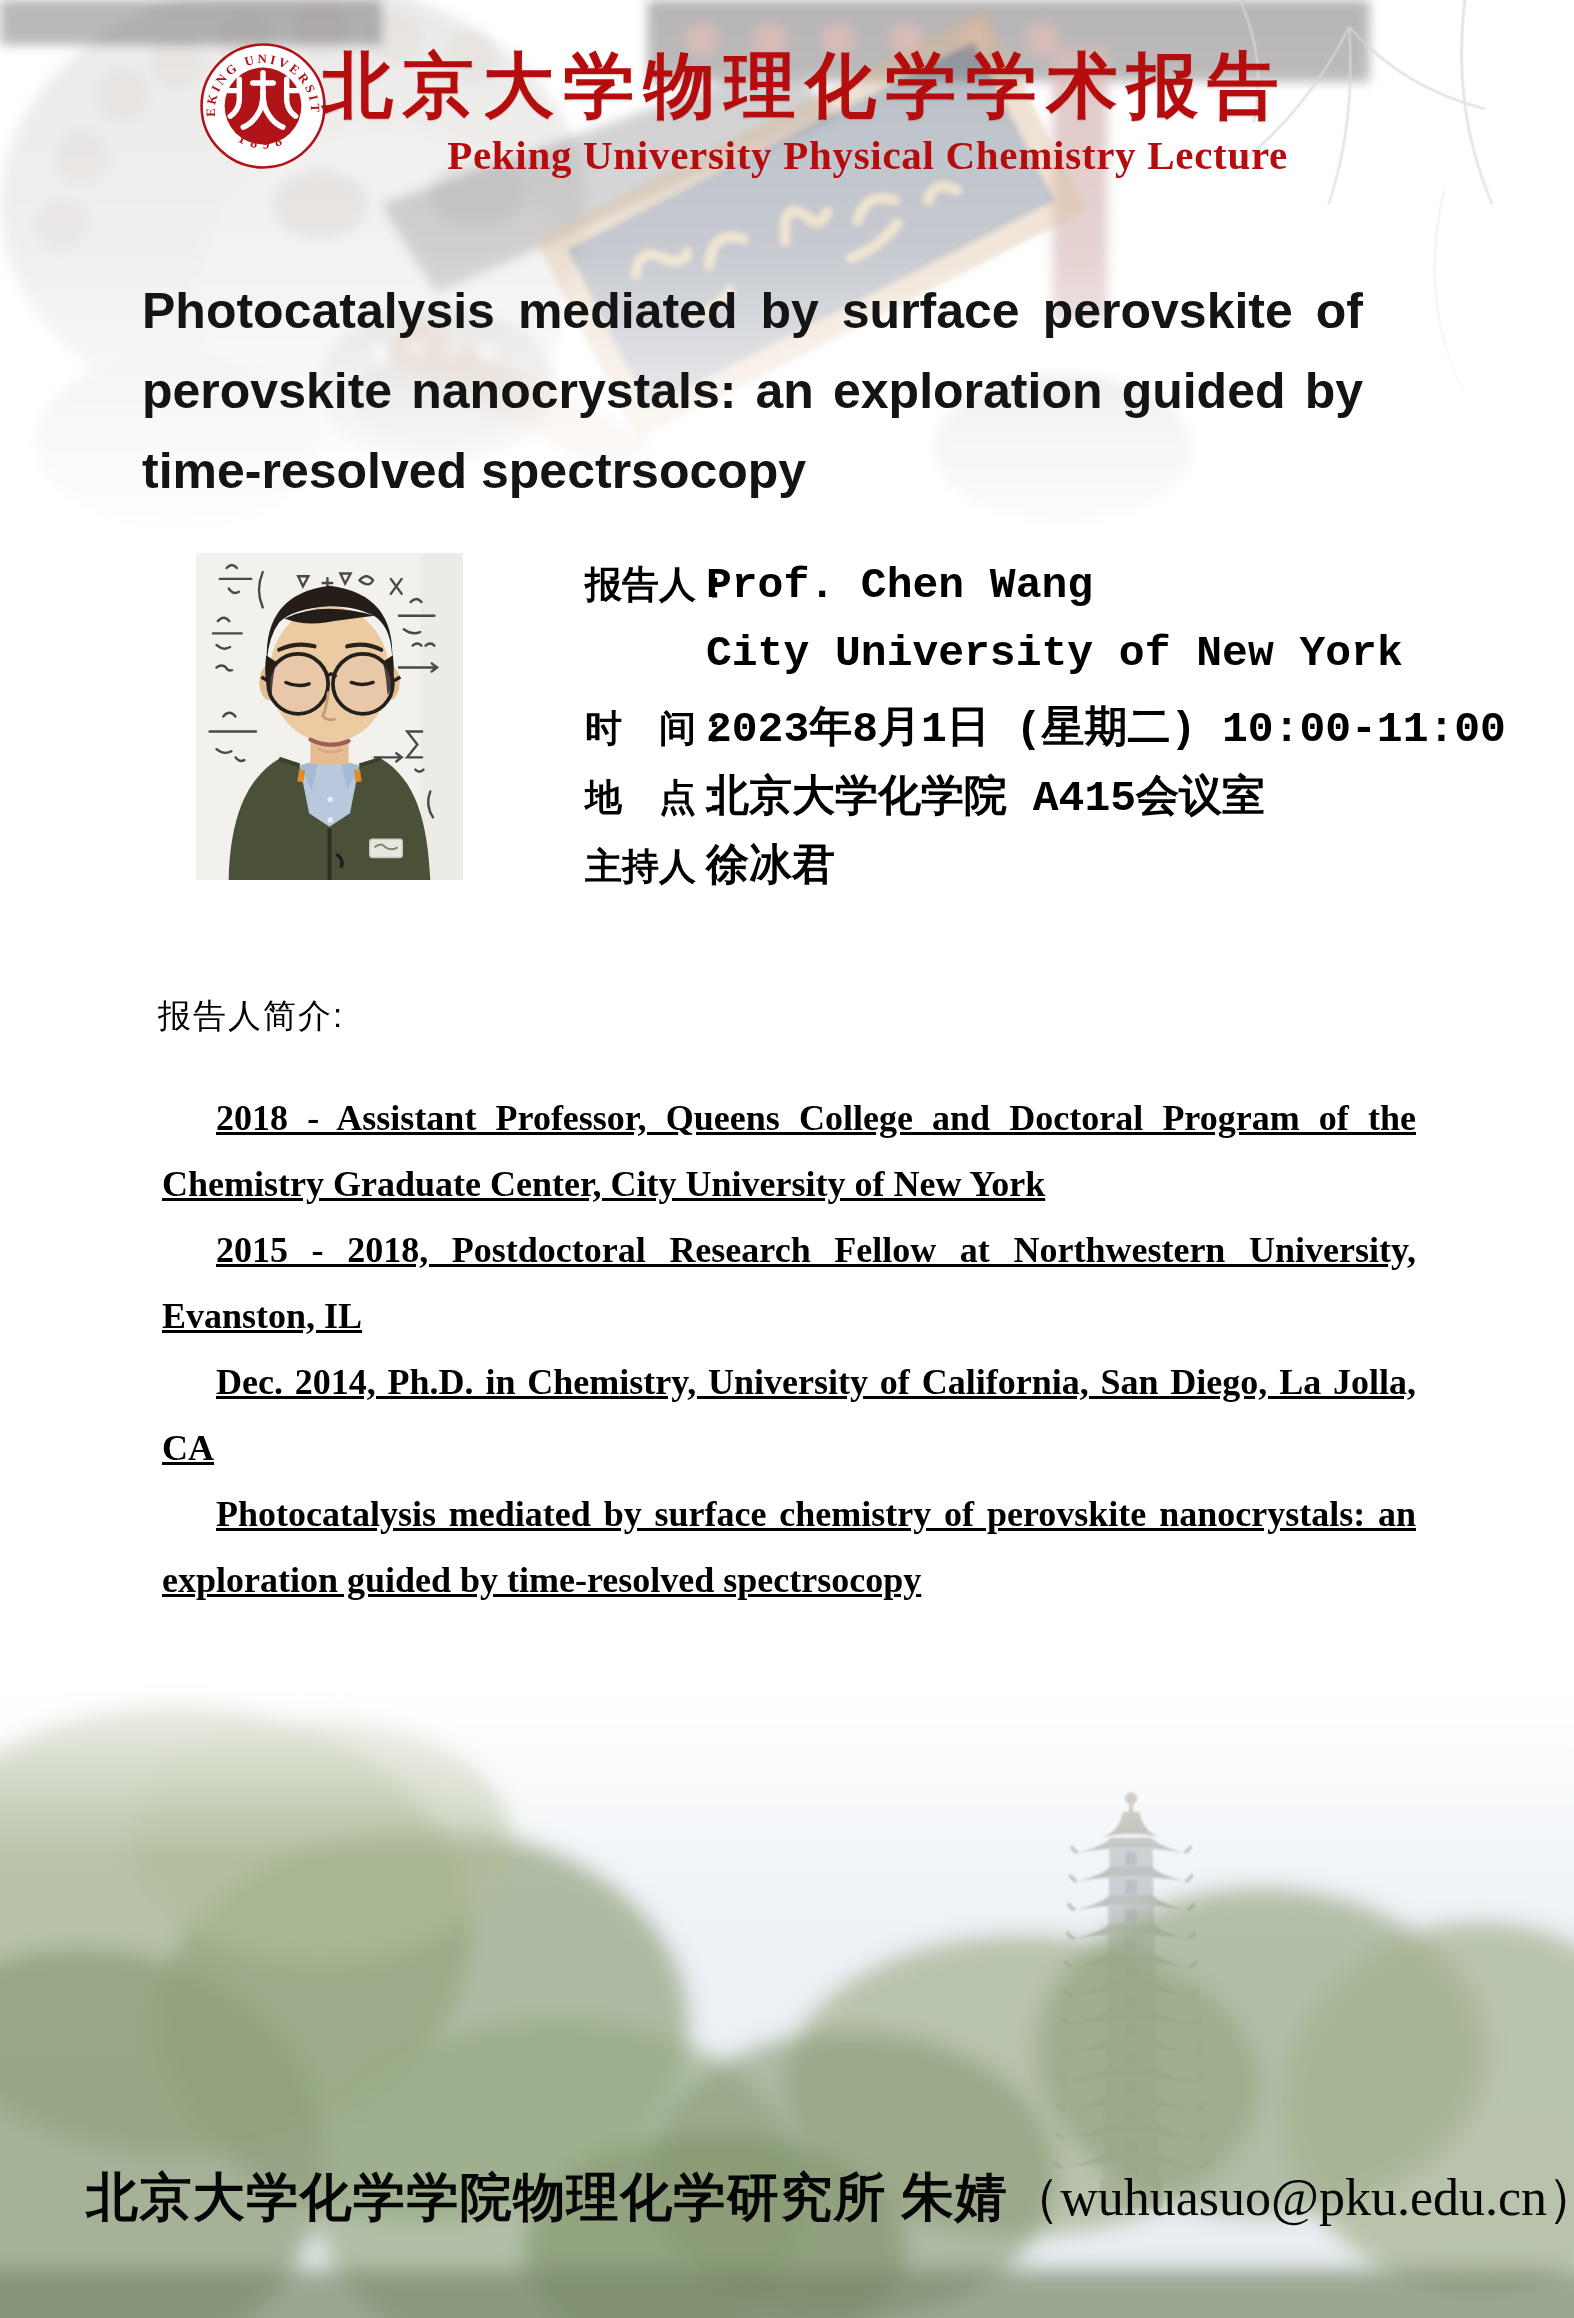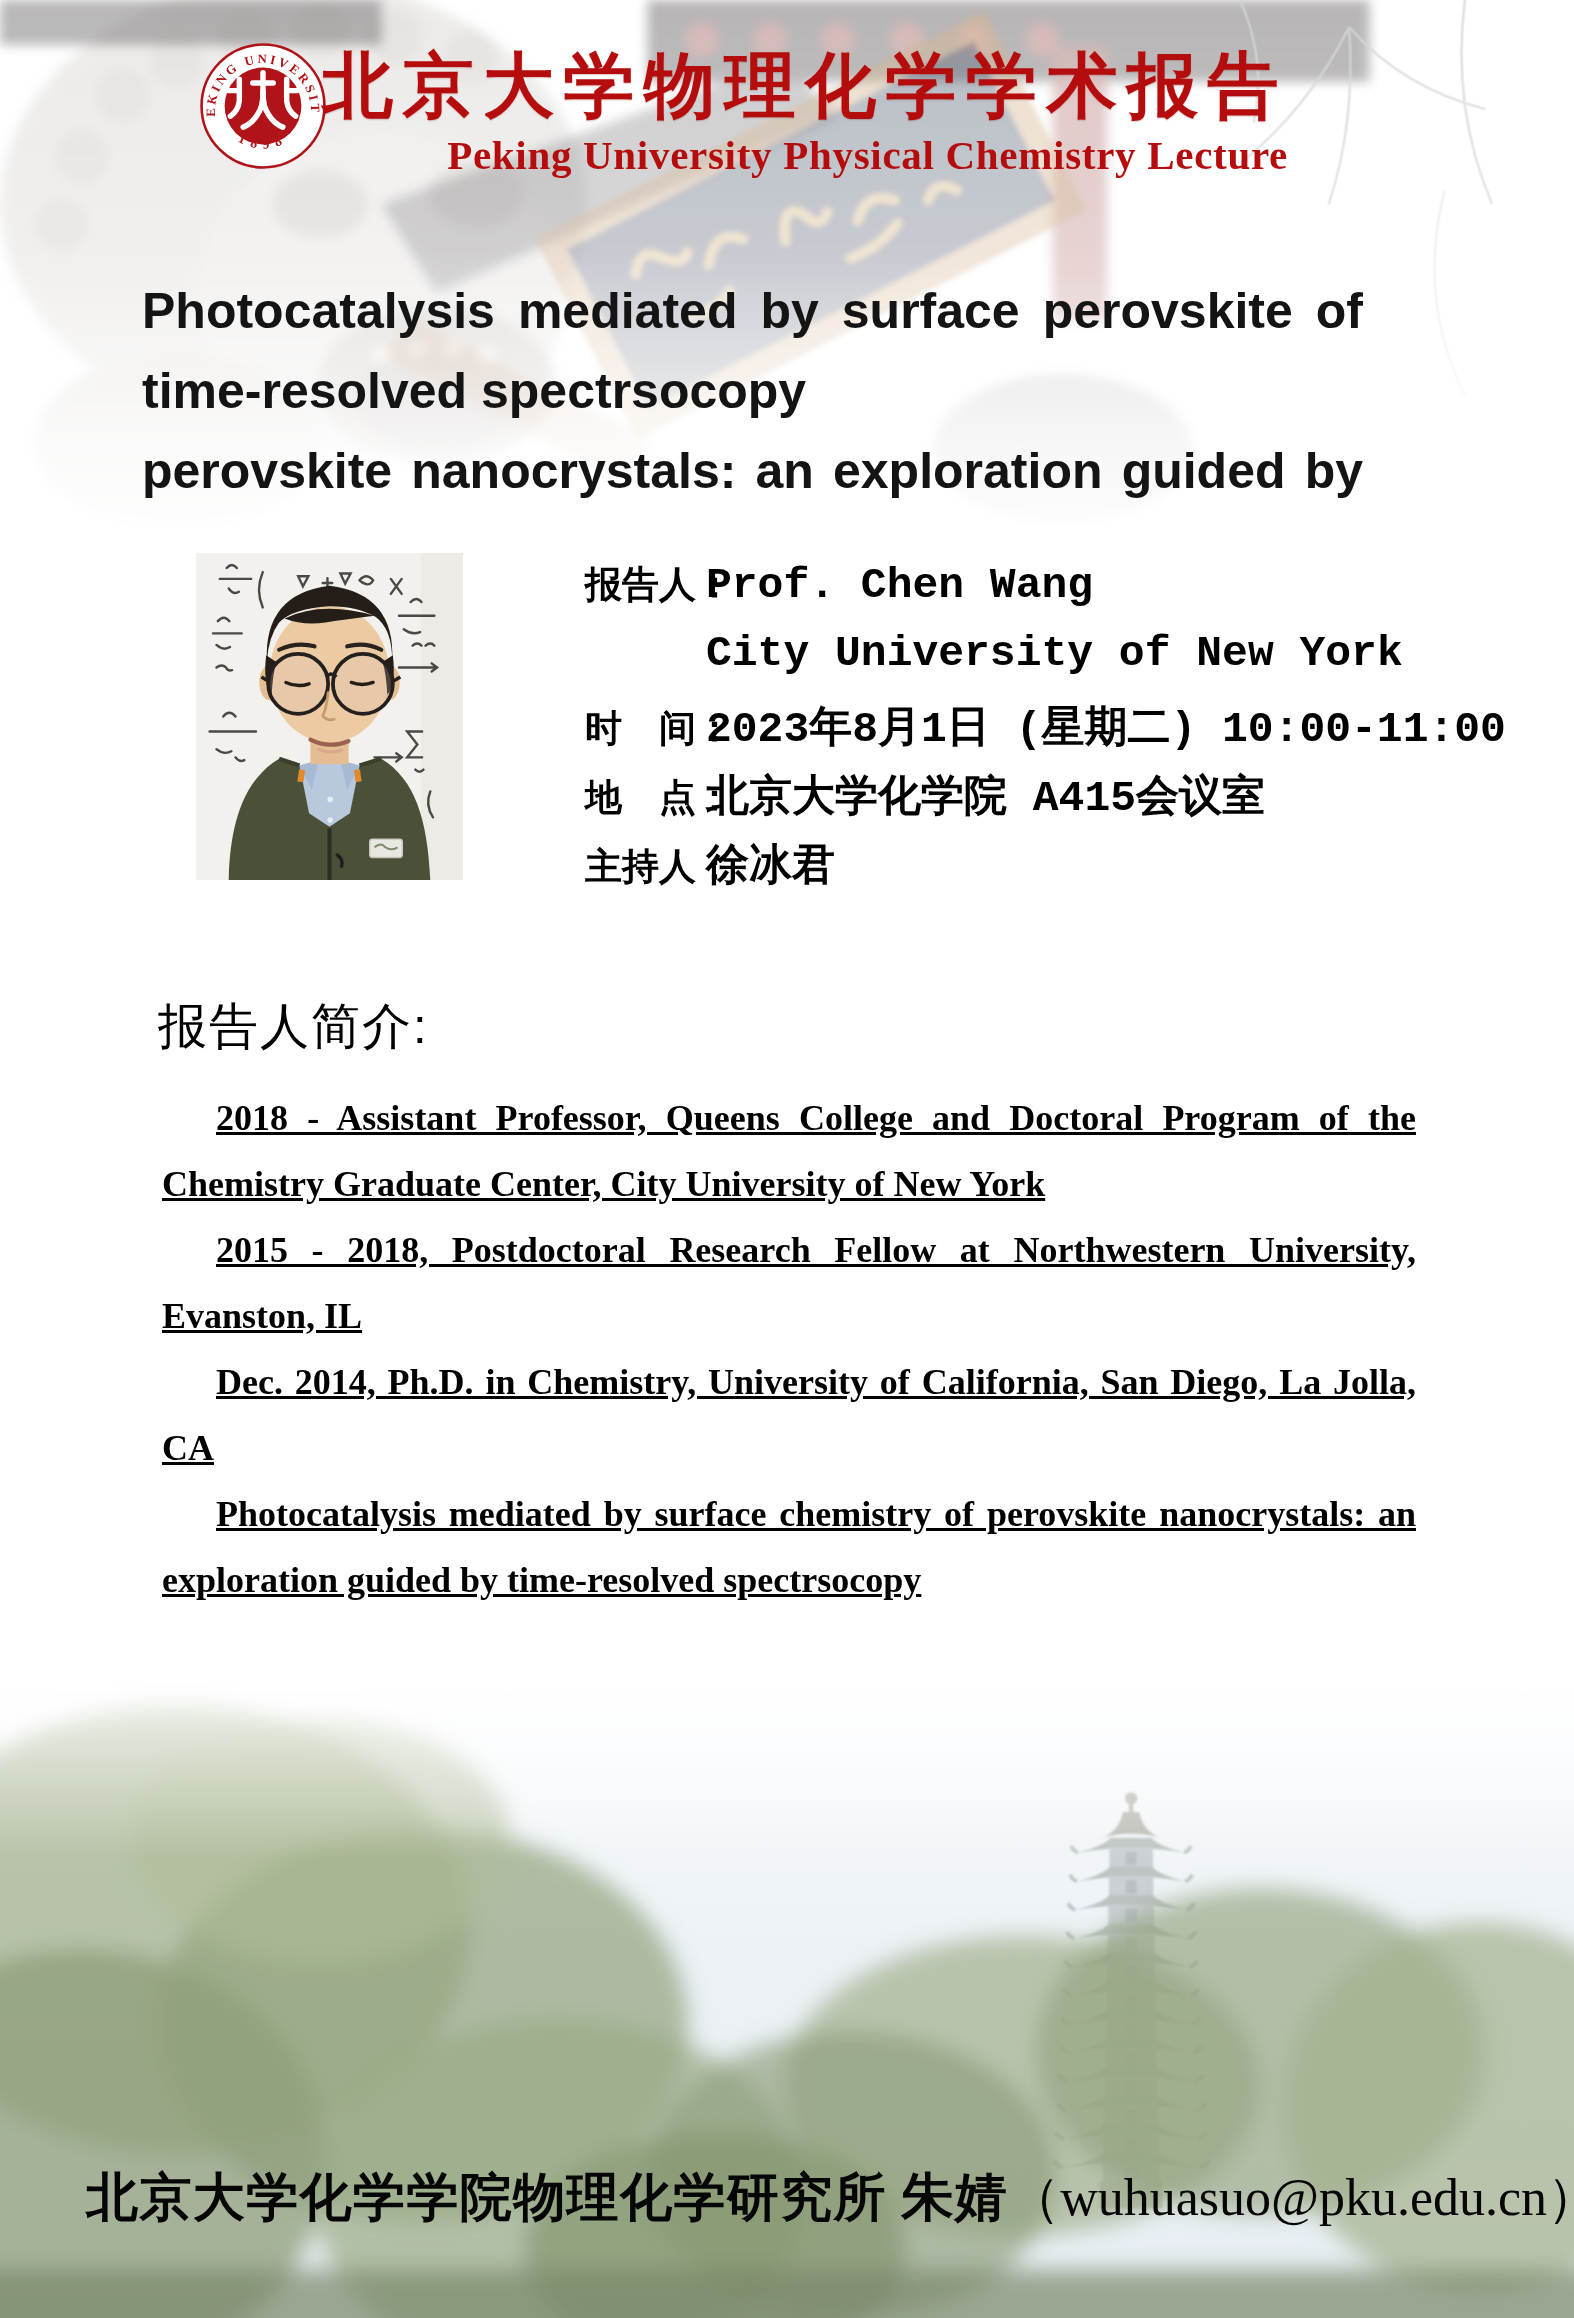--- a/index.html
+++ b/index.html
@@ -61,21 +61,21 @@
     font-family:"Liberation Serif",serif;font-weight:700;
     font-size:37px;width:121px;flex:none;white-space:nowrap;
   }
   .info .value{
     font-family:Liberation Mono, monospace;font-weight:700;
     font-size:43px;white-space:nowrap;
   }
   
   .bio-heading{
     position:absolute;left:158px;top:994px;
-    font-family:"Liberation Sans",sans-serif;font-size:49px;
+    font-family:"Liberation Sans",sans-serif;font-size:33px;
     letter-spacing:2px;color:#000;
   }
   .bio{
     position:absolute;left:162px;top:1085px;width:1254px;
     font-family:"Liberation Serif",serif;font-weight:700;
     font-size:36px;line-height:66px;text-align:justify;color:#000;text-decoration:underline;
   }
   .bio p{margin:0;text-indent:54px;}
   
   .footer{
@@ -250,22 +250,22 @@
       </g>
     </svg>
     <div class="header-titles">
       <div class="title-zh">北京大学物理化学学术报告</div>
       <div class="title-en">Peking University Physical Chemistry Lecture</div>
     </div>
   </header>
 
   <section class="lecture-title">
     <div class="t-line">Photocatalysis mediated by surface perovskite of</div>
+    <div class="t-line">perovskite nanocrystals: an exploration guided by</div>
     <div class="t-line last">time-resolved spectrsocopy</div>
-    <div class="t-line">perovskite nanocrystals: an exploration guided by</div>
   </section>
 
   <svg class="photo" viewBox="0 0 392 480" xmlns="http://www.w3.org/2000/svg">
     <rect x="0" y="0" width="392" height="480" fill="#f2f1ed"></rect>
     <rect x="330" y="0" width="62" height="480" fill="#ecebe6"></rect>
 
     <g stroke="#2f2b28" stroke-width="3.5" fill="none" opacity="0.85" stroke-linecap="round">
       <path d="M45,22 q8,-9 15,0"></path>
         <path d="M35,38 h46"></path>
         <path d="M48,52 q7,10 15,5"></path>

